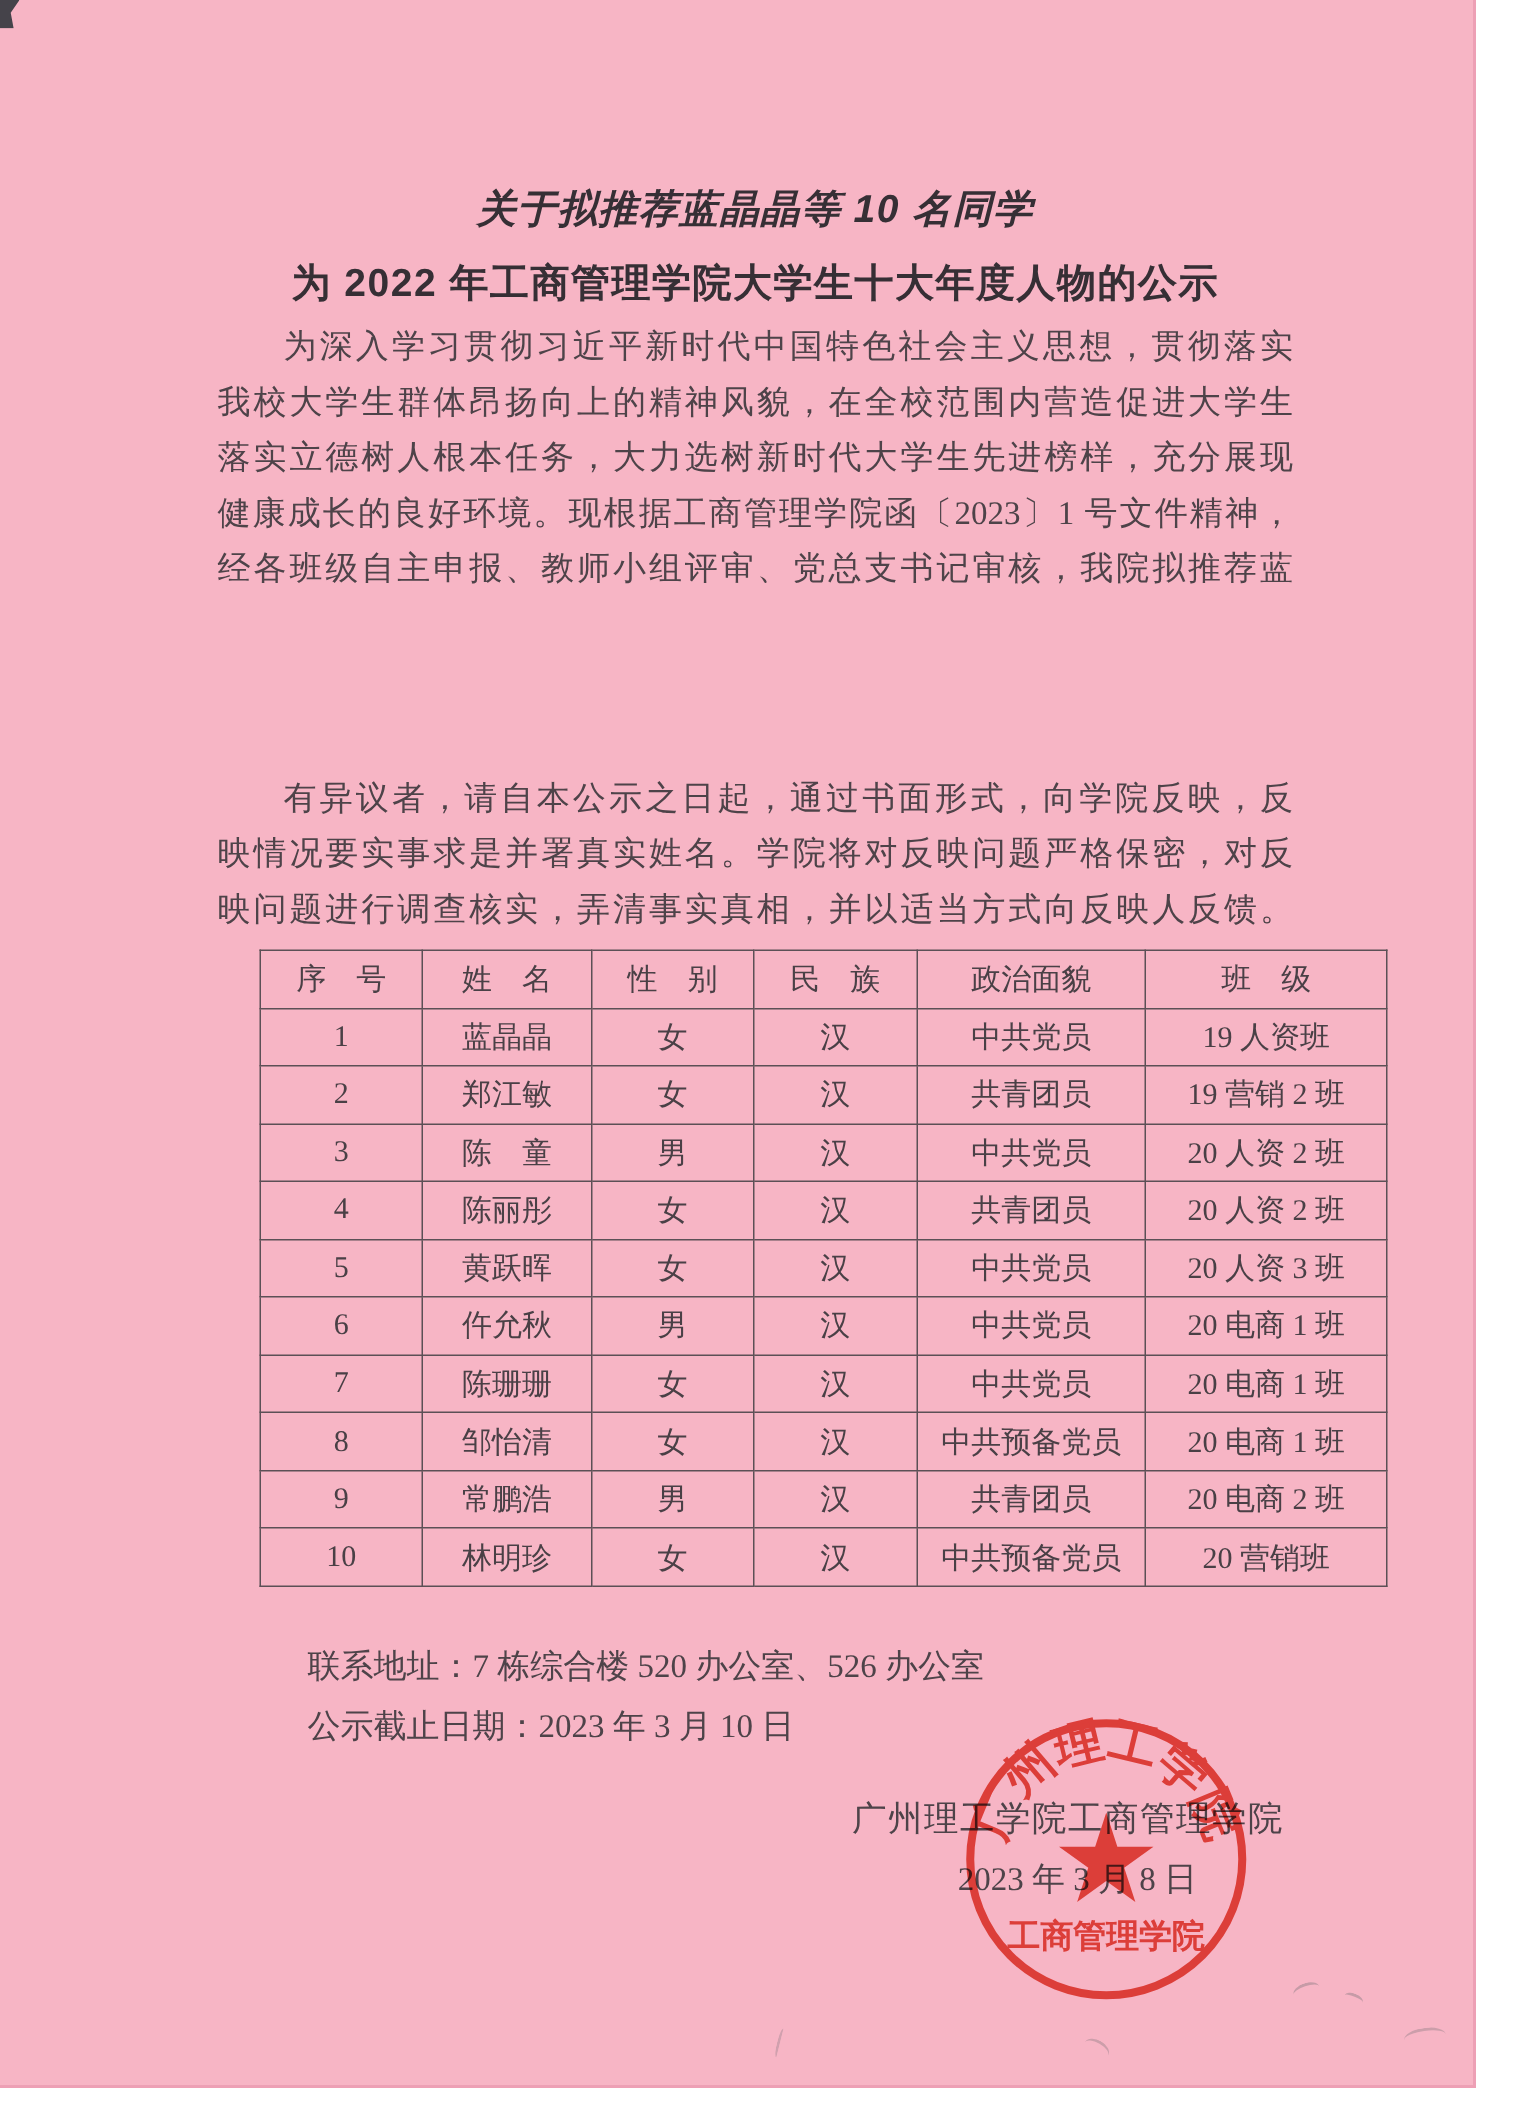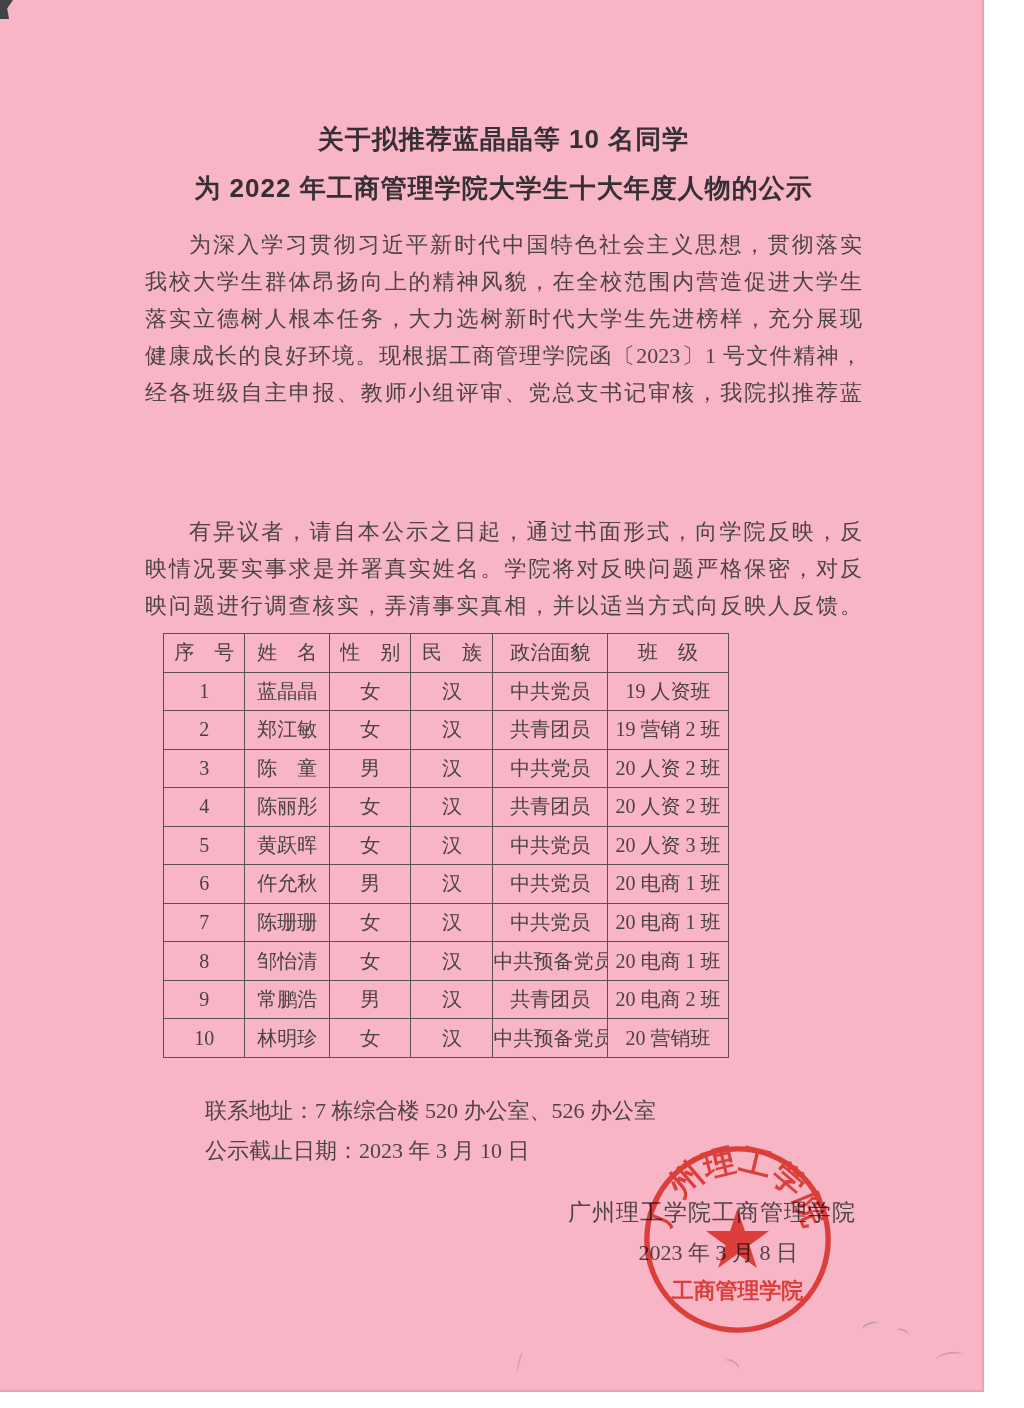--- a/index.html
+++ b/index.html
@@ -12,36 +12,36 @@
     border-right: 2px solid #eda0b5;
     border-bottom: 2px solid #eda0b5;
   }
 
   .title-line {
     position: absolute; left: 145px; width: 717px; text-align: center;
     font-family: "Liberation Sans", "DejaVu Sans", sans-serif;
     font-weight: bold; font-size: 26px; color: #362f35; letter-spacing: 1px;
     white-space: nowrap;
   }
-  #title1 { top: 122px; }
+  #title1 { top: 122px; font-style: italic; }
   #title2 { top: 171px; }
 
   .para { position: absolute; left: 145px; width: 717px; font-size: 22px; color: #4e4349; }
   .para .line {
     height: 37px; line-height: 37px;
     text-align: justify; text-align-last: justify;
     white-space: nowrap;
   }
   .para .line.first { text-indent: 2em; }
   .para .line.last { text-align-last: left; }
-  #para1 { top: 226px; }
+  #para1 { top: 212px; }
   #para2 { top: 485px; margin-top: 28px; }
 
   .roster {
-    position: absolute; left: 163px; top: 633px; width: 566px; height: 425px;
+    position: absolute; left: 173px; top: 633px; width: 752px; height: 425px;
     border-collapse: collapse; table-layout: fixed;
     font-size: 20px; color: #4a4046;
   }
   .roster td, .roster th {
     border: 1px solid #5c5056; text-align: center; vertical-align: middle;
     font-weight: normal; overflow: hidden; white-space: nowrap;
   }
 
   .contact-line {
     position: absolute; left: 205px; width: 660px; height: 40px; line-height: 40px;

